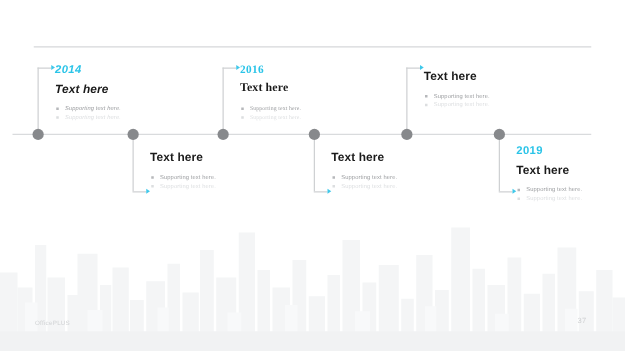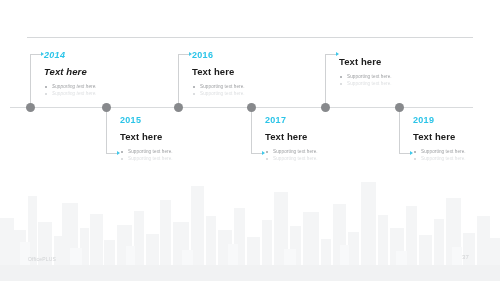--- a/index.html
+++ b/index.html
@@ -182,48 +182,46 @@
 
   <div class="block up" style="left:44px;top:50px;font-style:italic;">
     <div class="year">2014</div>
     <div class="headline" style="margin-top:6px;">Text here</div>
     <ul class="bullets" style="margin-top:6px;">
       <li>Supporting text here.</li>
       <li class="faded">Supporting text here.</li>
     </ul>
   </div>
 
-  <div class="block up" style="left:192px;top:50px;">
+  <div class="block up" style="left:192px;top:50px;font-family:Liberation Serif, serif;">
     <div class="year">2016</div>
     <div class="headline" style="margin-top:6px;">Text here</div>
     <ul class="bullets" style="margin-top:6px;">
       <li>Supporting text here.</li>
       <li class="faded">Supporting text here.</li>
     </ul>
   </div>
 
   <div class="block up" style="left:339px;top:50px;">
     <div class="headline" style="margin-top:6px;">Text here</div>
     <ul class="bullets" style="margin-top:6px;">
       <li>Supporting text here.</li>
       <li class="faded">Supporting text here.</li>
     </ul>
   </div>
 
   <div class="block" style="left:120px;top:115px;">
-    <div class="year">2015</div>
     <div class="headline" style="margin-top:6px;">Text here</div>
     <ul class="bullets" style="margin-top:6px;">
       <li>Supporting text here.</li>
       <li class="faded">Supporting text here.</li>
     </ul>
   </div>
 
   <div class="block" style="left:265px;top:115px;">
-    <div class="year">2017</div>
     <div class="headline" style="margin-top:6px;">Text here</div>
     <ul class="bullets" style="margin-top:6px;">
       <li>Supporting text here.</li>
       <li class="faded">Supporting text here.</li>
     </ul>
   </div>
 
   <div class="block" style="left:413px;top:115px;">
     <div class="year">2019</div>
     <div class="headline" style="margin-top:6px;">Text here</div>

